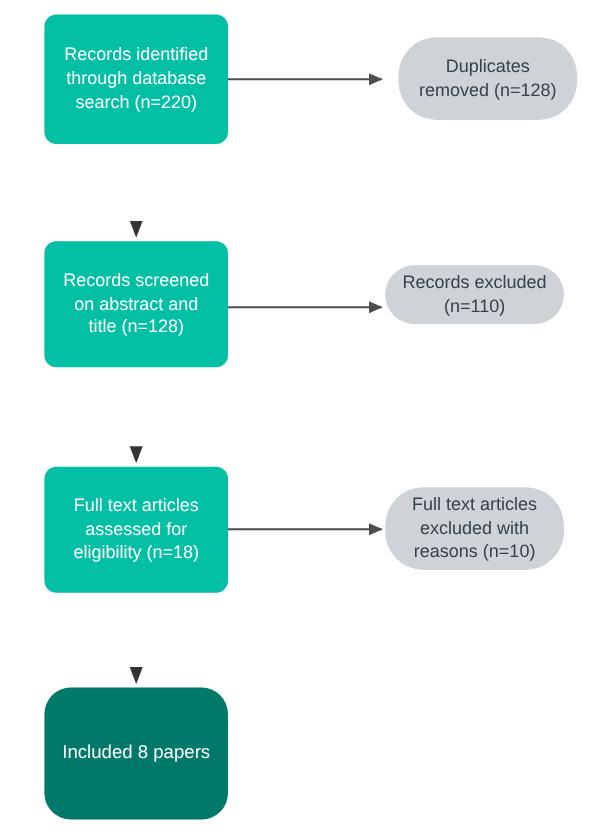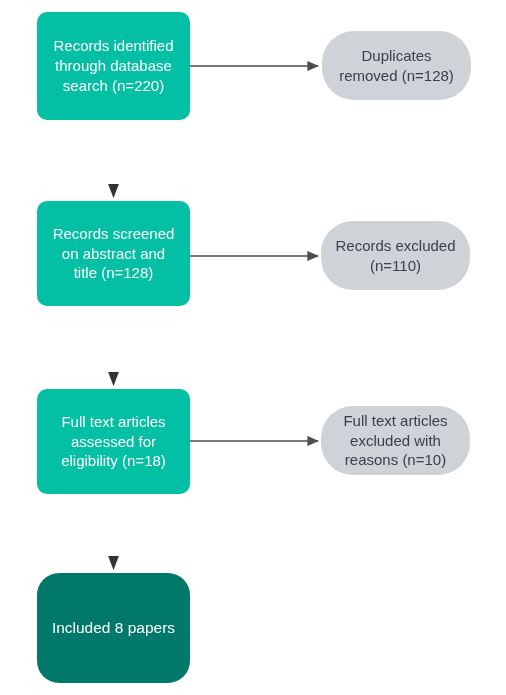--- a/index.html
+++ b/index.html
@@ -79,22 +79,22 @@
     font-size: 15px;
   }
 
   
   #node-identified   { left: 37px;  top: 12px;  width: 153px; height: 108px; }
   #node-screened     { left: 37px;  top: 201px; width: 153px; height: 105px; }
   #node-fulltext     { left: 37px;  top: 389px; width: 153px; height: 105px; }
   #node-included     { left: 37px;  top: 573px; width: 153px; height: 110px; }
 
   
-  #node-duplicates   { left: 322px; top: 31px;  width: 149px; height: 69px; }
-  #node-recexcluded  { left: 321px; top: 221px; width: 149px; height: 69px; }
+  #node-duplicates   { left: 332px; top: 31px;  width: 149px; height: 69px; }
+  #node-recexcluded  { left: 321px; top: 221px; width: 149px; height: 49px; }
   #node-ftexcluded   { left: 321px; top: 406px; width: 149px; height: 69px; }
 </style>
 </head>
 <body>
 
 <div id="diagram-root">
 
   <svg id="connectors" viewBox="0 0 506 695" width="506" height="695" xmlns="http://www.w3.org/2000/svg">
 
     <defs>

